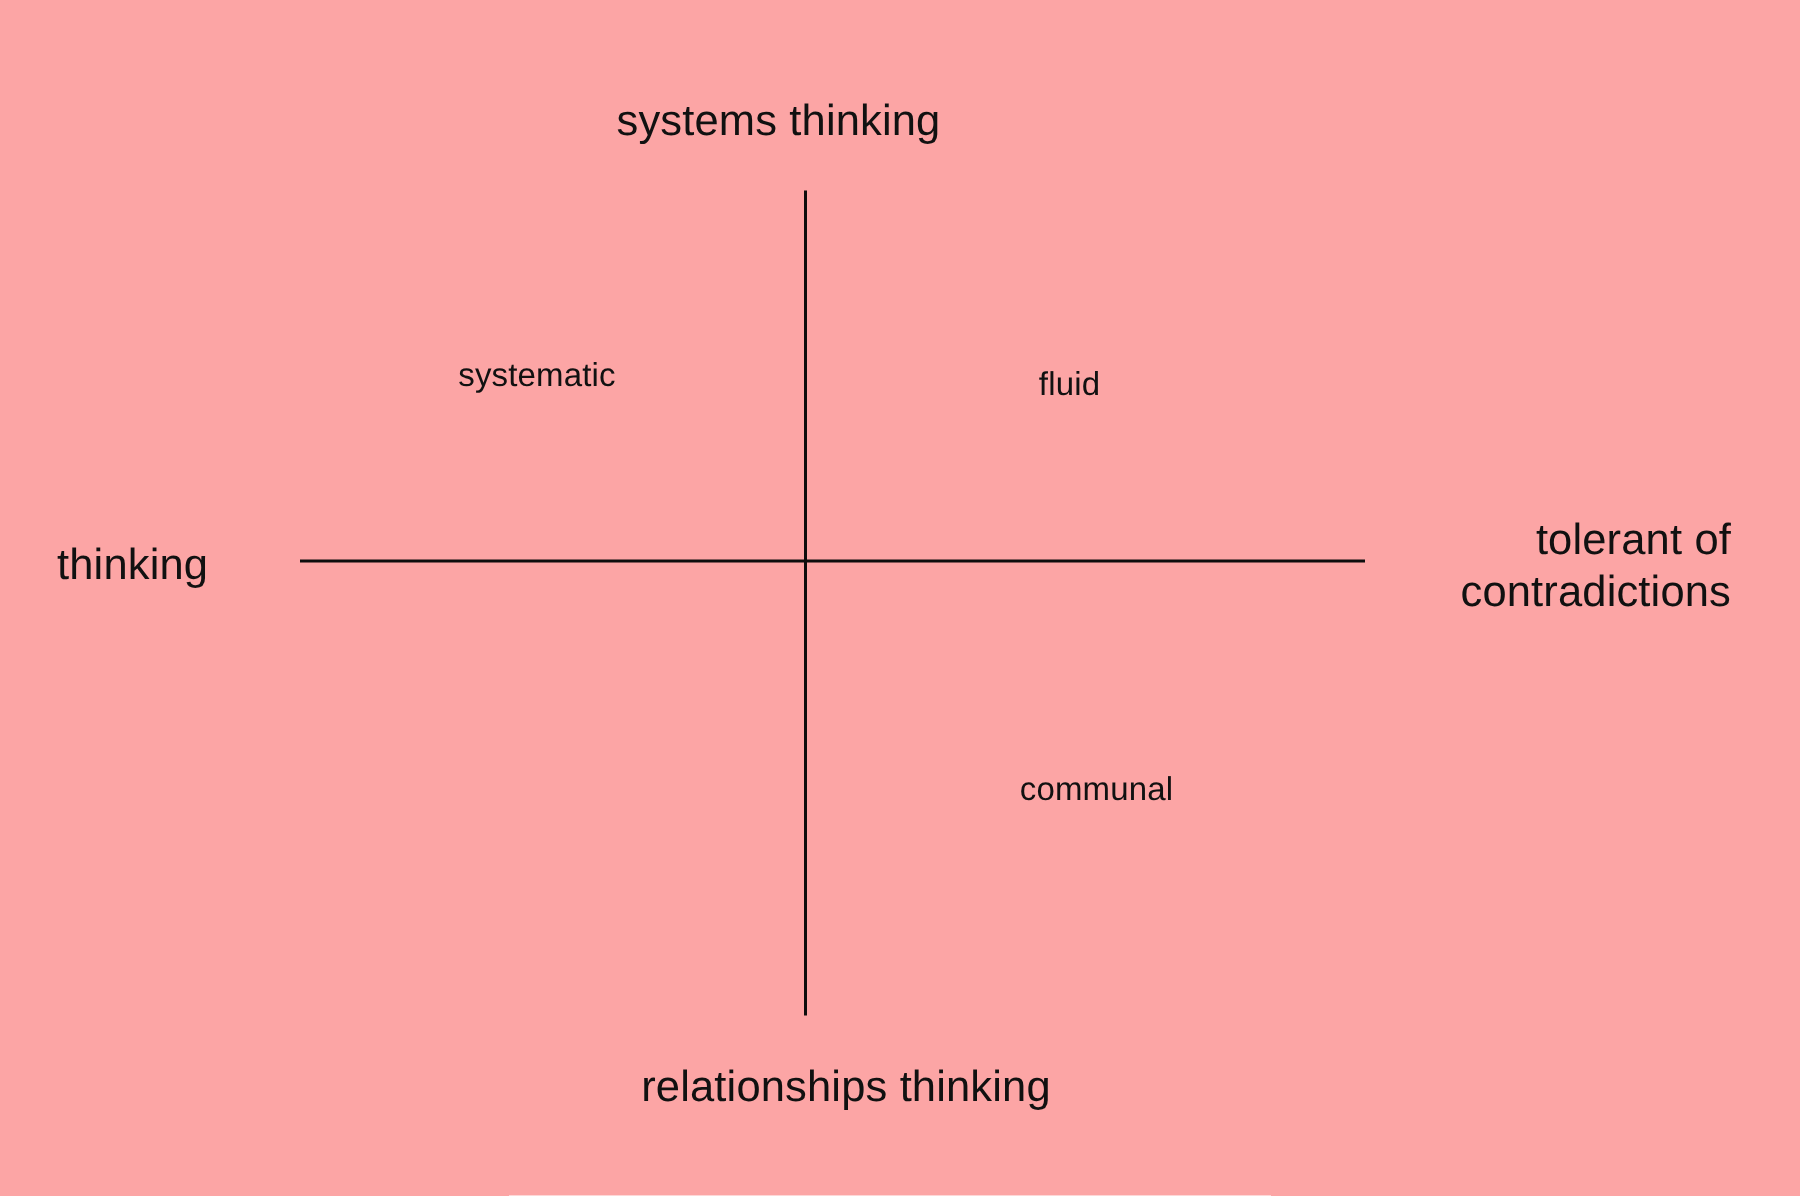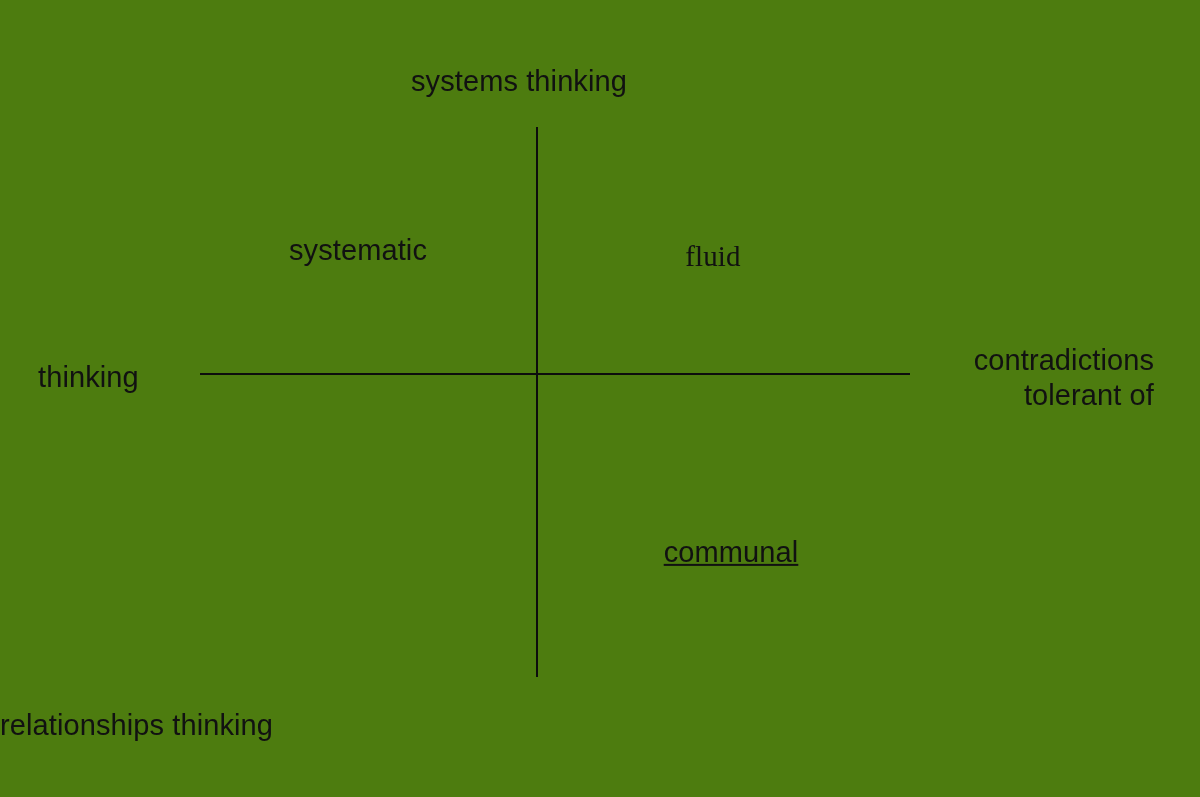--- a/index.html
+++ b/index.html
@@ -9,21 +9,21 @@
     background: #ffffff;
   }
   body {
     font-family: "Liberation Sans", sans-serif;
   }
 
   #canvas {
     position: relative;
     width: 1200px;
     height: 797px;
-    background: #4d7c0f;
+    background: #fca5a5;
     overflow: hidden;
   }
 
   
   .axis {
     position: absolute;
     background: #0d0d0d;
   }
   #axis-vertical {
     left: 536px;
@@ -42,73 +42,75 @@
   .lbl {
     position: absolute;
     color: #111111;
     font-size: 29px;
     line-height: 1.18;
     letter-spacing: 0.1px;
     white-space: nowrap;
   }
 
   .axis-label { font-size: 29px; }
-  .quad-label { font-size: 29px; }
+  .quad-label { font-size: 22px; }
 
   
   #label-top {
     left: 0;
     top: 64px;
     width: 1038px;
     text-align: center;
   }
   #label-bottom {
     left: 0;
     top: 708px;
     width: 1076px;
+    text-align: center;
+    padding-left: 26px;
   }
   #label-left {
     left: 38px;
     top: 360px;
   }
   #label-right {
     right: 46px;
     top: 343px;
     text-align: right;
     white-space: normal;
     line-height: 1.2;
   }
   #label-right .line { display: block; }
 
   
   .quad-label {
     transform: translate(-50%, -50%);
   }
   #quad-upper-left  { left: 358px; top: 250px; }
-  #quad-upper-right { left: 713px; top: 256px; font-family: Liberation Serif, serif; }
+  #quad-upper-right { left: 713px; top: 256px; }
   #quad-lower-left  { left: 358px; top: 523px; }
-  #quad-lower-right { left: 731px; top: 552px; text-decoration: underline; }
+  #quad-lower-right { left: 731px; top: 526px; }
 </style>
 </head>
 <body>
 
 <div id="canvas">
 
   <div class="axis" id="axis-vertical"></div>
   <div class="axis" id="axis-horizontal"></div>
 
   <div class="lbl axis-label" id="label-top">systems thinking</div>
 
   <div class="lbl axis-label" id="label-bottom">relationships thinking</div>
 
   <div class="lbl axis-label" id="label-left">thinking</div>
 
   <div class="lbl axis-label" id="label-right">
+    <span class="line">tolerant of</span>
     <span class="line">contradictions</span>
-    <span class="line">tolerant of</span>
   </div>
 
   <div class="lbl quad-label" id="quad-upper-left">systematic</div>
 
   <div class="lbl quad-label" id="quad-upper-right">fluid</div>
 
 
   <div class="lbl quad-label" id="quad-lower-right">communal</div>
 
 </div>

